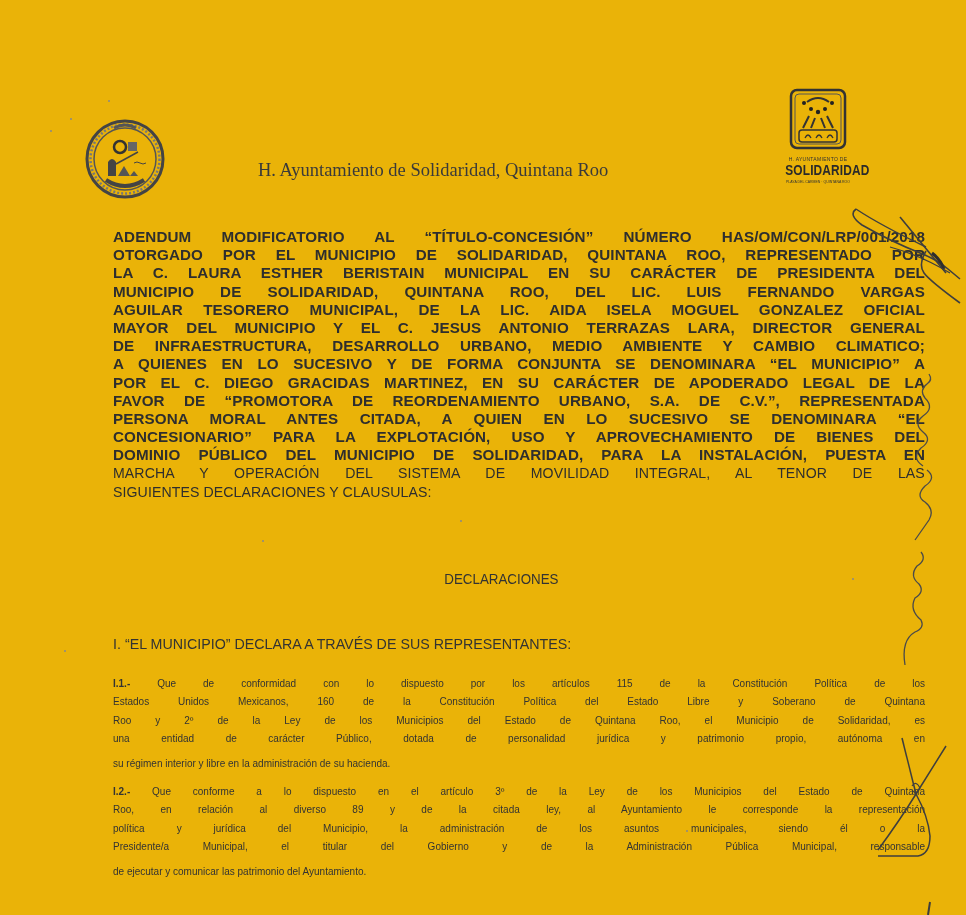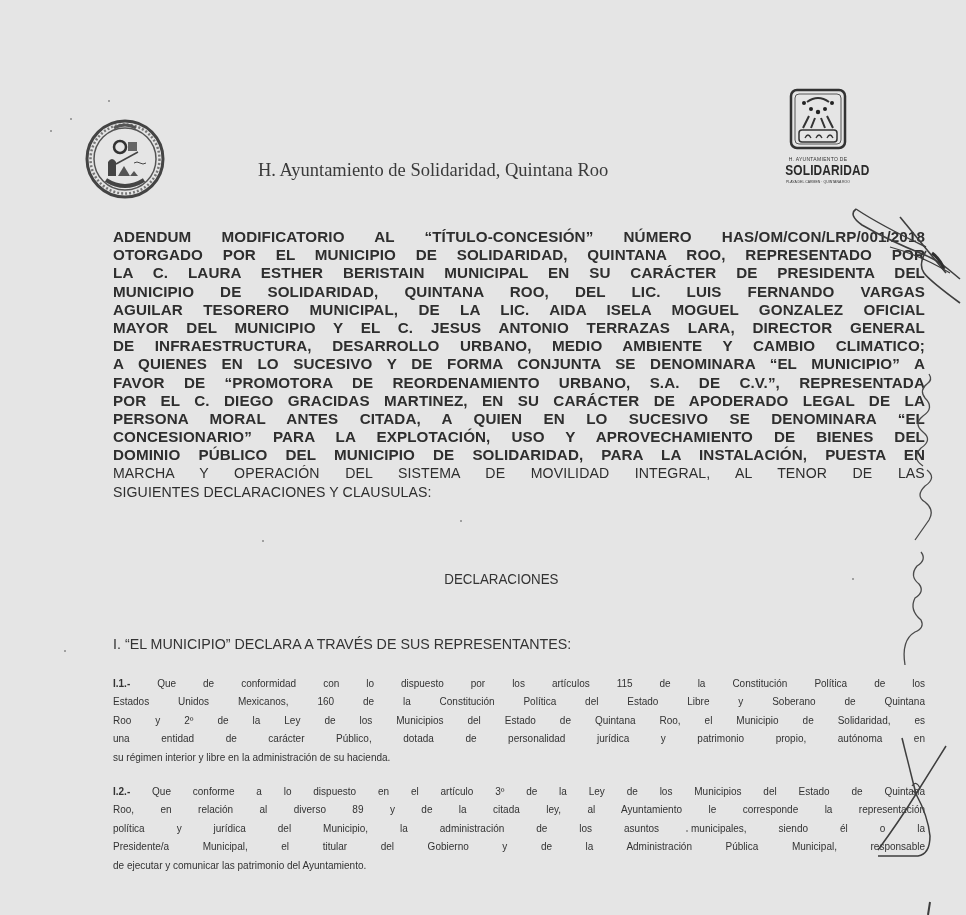--- a/index.html
+++ b/index.html
@@ -12,21 +12,21 @@
       height: 915px;
       position: relative;
       overflow: hidden;
       font-family: "Liberation Sans", sans-serif;
       color: #2b2b2b;
     }
     .page {
       position: absolute;
       left: 0; top: 0;
       width: 966px; height: 915px;
-      background: #e5e5e5;
+      background: #eab308;
     }
     
     .seal-left {
       position: absolute;
       left: 84px; top: 118px;
       width: 82px; height: 82px;
     }
     .header-title {
       position: absolute;
       left: 258px; top: 160px;
@@ -139,20 +139,21 @@
       font-size: 10px;
       color: #333;
     }
     .para .line {
       height: 18.4px;
       line-height: 18.4px;
     }
     .para .line.last {
       text-align: left;
       text-align-last: left;
+      margin-top: 6px;
     }
     .p1 { top: 675px; width: 812px; }
     .p2 { top: 783px; width: 812px; }
     .lead { font-weight: bold; }
 
     
     .sig {
       position: absolute;
       pointer-events: none;
     }
@@ -206,22 +207,22 @@
 
   <div class="block title-block">
     <span class="line">ADENDUM MODIFICATORIO AL “TÍTULO-CONCESIÓN” NÚMERO HAS/OM/CON/LRP/001/2018</span>
     <span class="line">OTORGADO POR EL MUNICIPIO DE SOLIDARIDAD, QUINTANA ROO, REPRESENTADO POR</span>
     <span class="line">LA C. LAURA ESTHER BERISTAIN MUNICIPAL EN SU CARÁCTER DE PRESIDENTA DEL</span>
     <span class="line">MUNICIPIO DE SOLIDARIDAD, QUINTANA ROO, DEL LIC. LUIS FERNANDO VARGAS</span>
     <span class="line">AGUILAR TESORERO MUNICIPAL, DE LA LIC. AIDA ISELA MOGUEL GONZALEZ OFICIAL</span>
     <span class="line">MAYOR DEL MUNICIPIO Y EL C. JESUS ANTONIO TERRAZAS LARA, DIRECTOR GENERAL</span>
     <span class="line">DE INFRAESTRUCTURA, DESARROLLO URBANO, MEDIO AMBIENTE Y CAMBIO CLIMATICO;</span>
     <span class="line">A QUIENES EN LO SUCESIVO Y DE FORMA CONJUNTA SE DENOMINARA “EL MUNICIPIO” A</span>
+    <span class="line">POR EL C. DIEGO GRACIDAS MARTINEZ, EN SU CARÁCTER DE APODERADO LEGAL DE LA</span>
     <span class="line">FAVOR DE “PROMOTORA DE REORDENAMIENTO URBANO, S.A. DE C.V.”, REPRESENTADA</span>
-    <span class="line">POR EL C. DIEGO GRACIDAS MARTINEZ, EN SU CARÁCTER DE APODERADO LEGAL DE LA</span>
     <span class="line">PERSONA MORAL ANTES CITADA, A QUIEN EN LO SUCESIVO SE DENOMINARA “EL</span>
     <span class="line">CONCESIONARIO” PARA LA EXPLOTACIÓN, USO Y APROVECHAMIENTO DE BIENES DEL</span>
     <span class="line">DOMINIO PÚBLICO DEL MUNICIPIO DE SOLIDARIDAD, PARA LA INSTALACIÓN, PUESTA EN</span>
     <span class="line narrow">MARCHA Y OPERACIÓN DEL SISTEMA DE MOVILIDAD INTEGRAL, AL TENOR DE LAS</span>
     <span class="line last">SIGUIENTES DECLARACIONES Y CLAUSULAS:</span>
   </div>
 
   <div class="section-heading">DECLARACIONES</div>
   <div class="subsection">I. “EL MUNICIPIO” DECLARA A TRAVÉS DE SUS REPRESENTANTES:</div>
 

